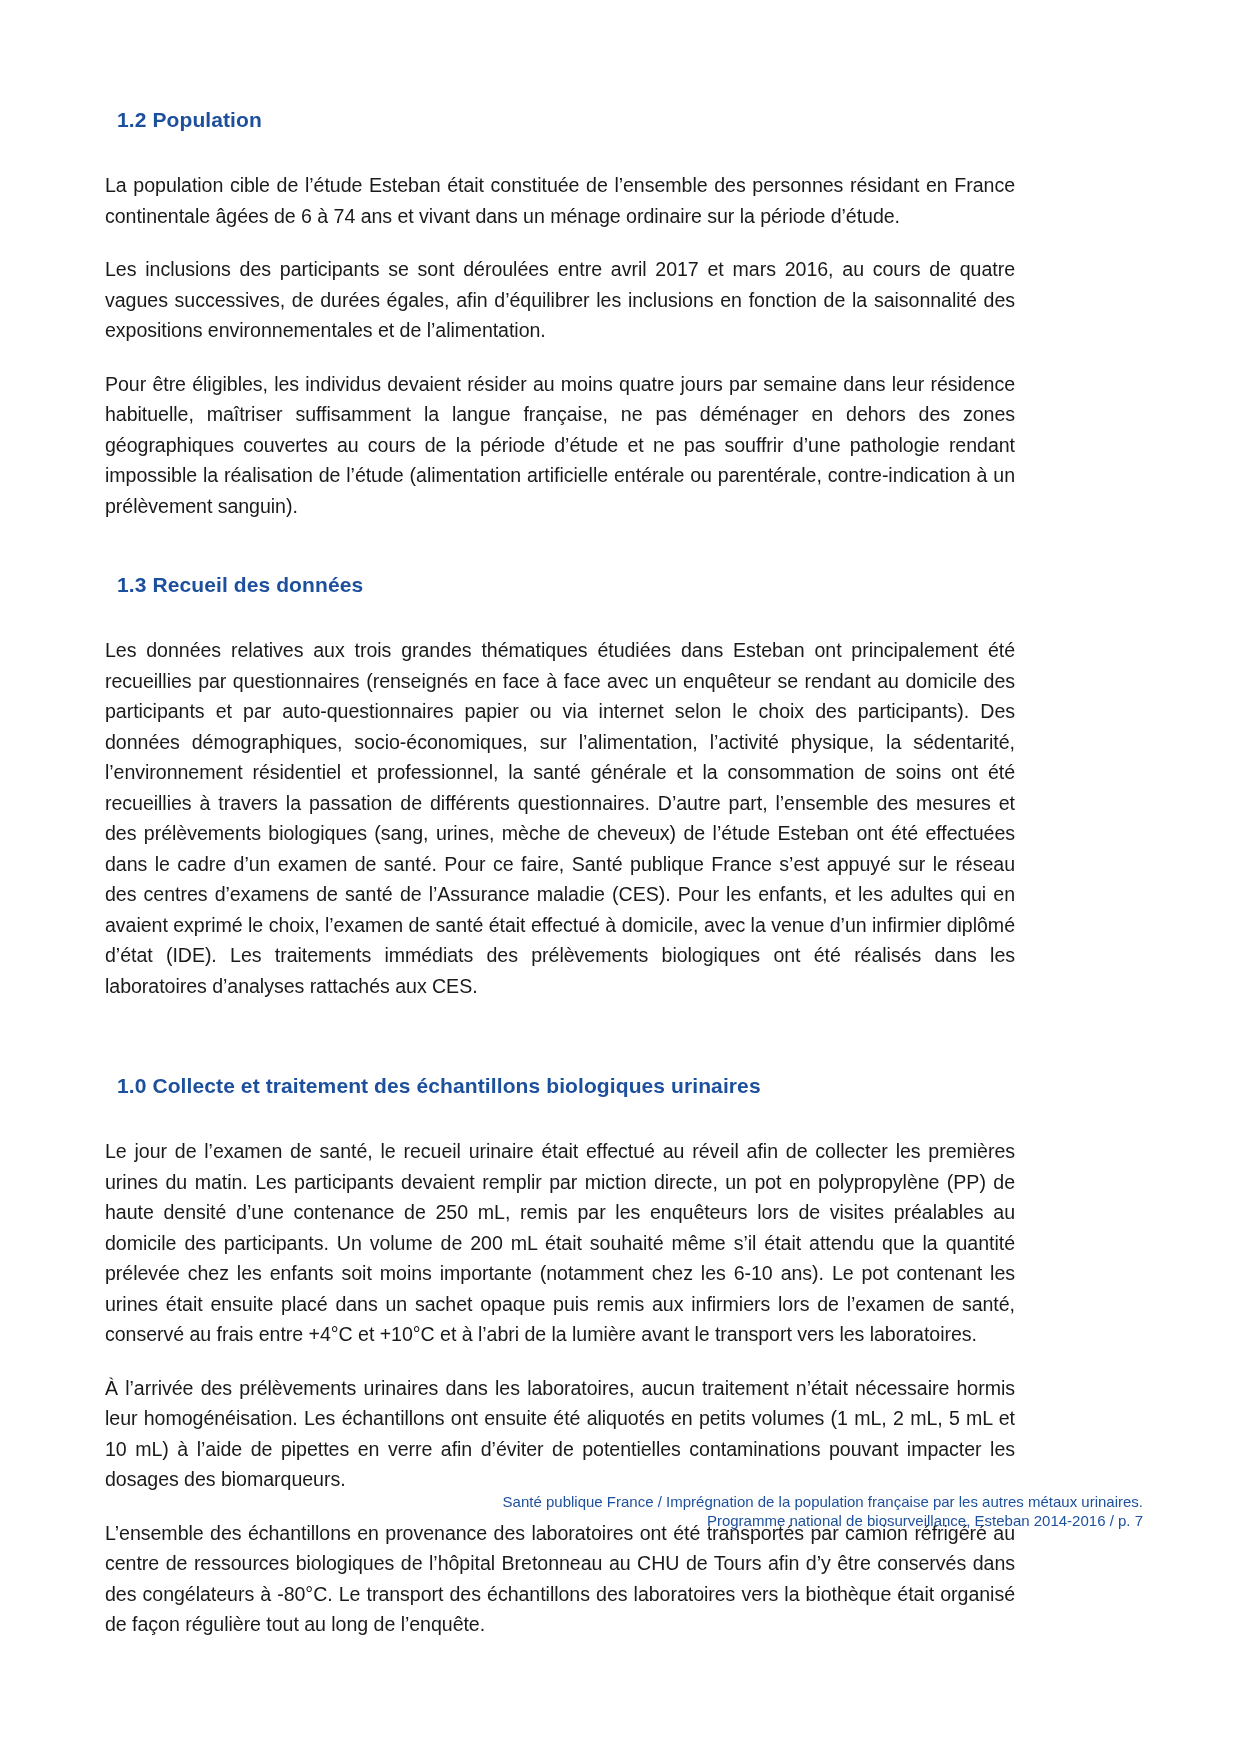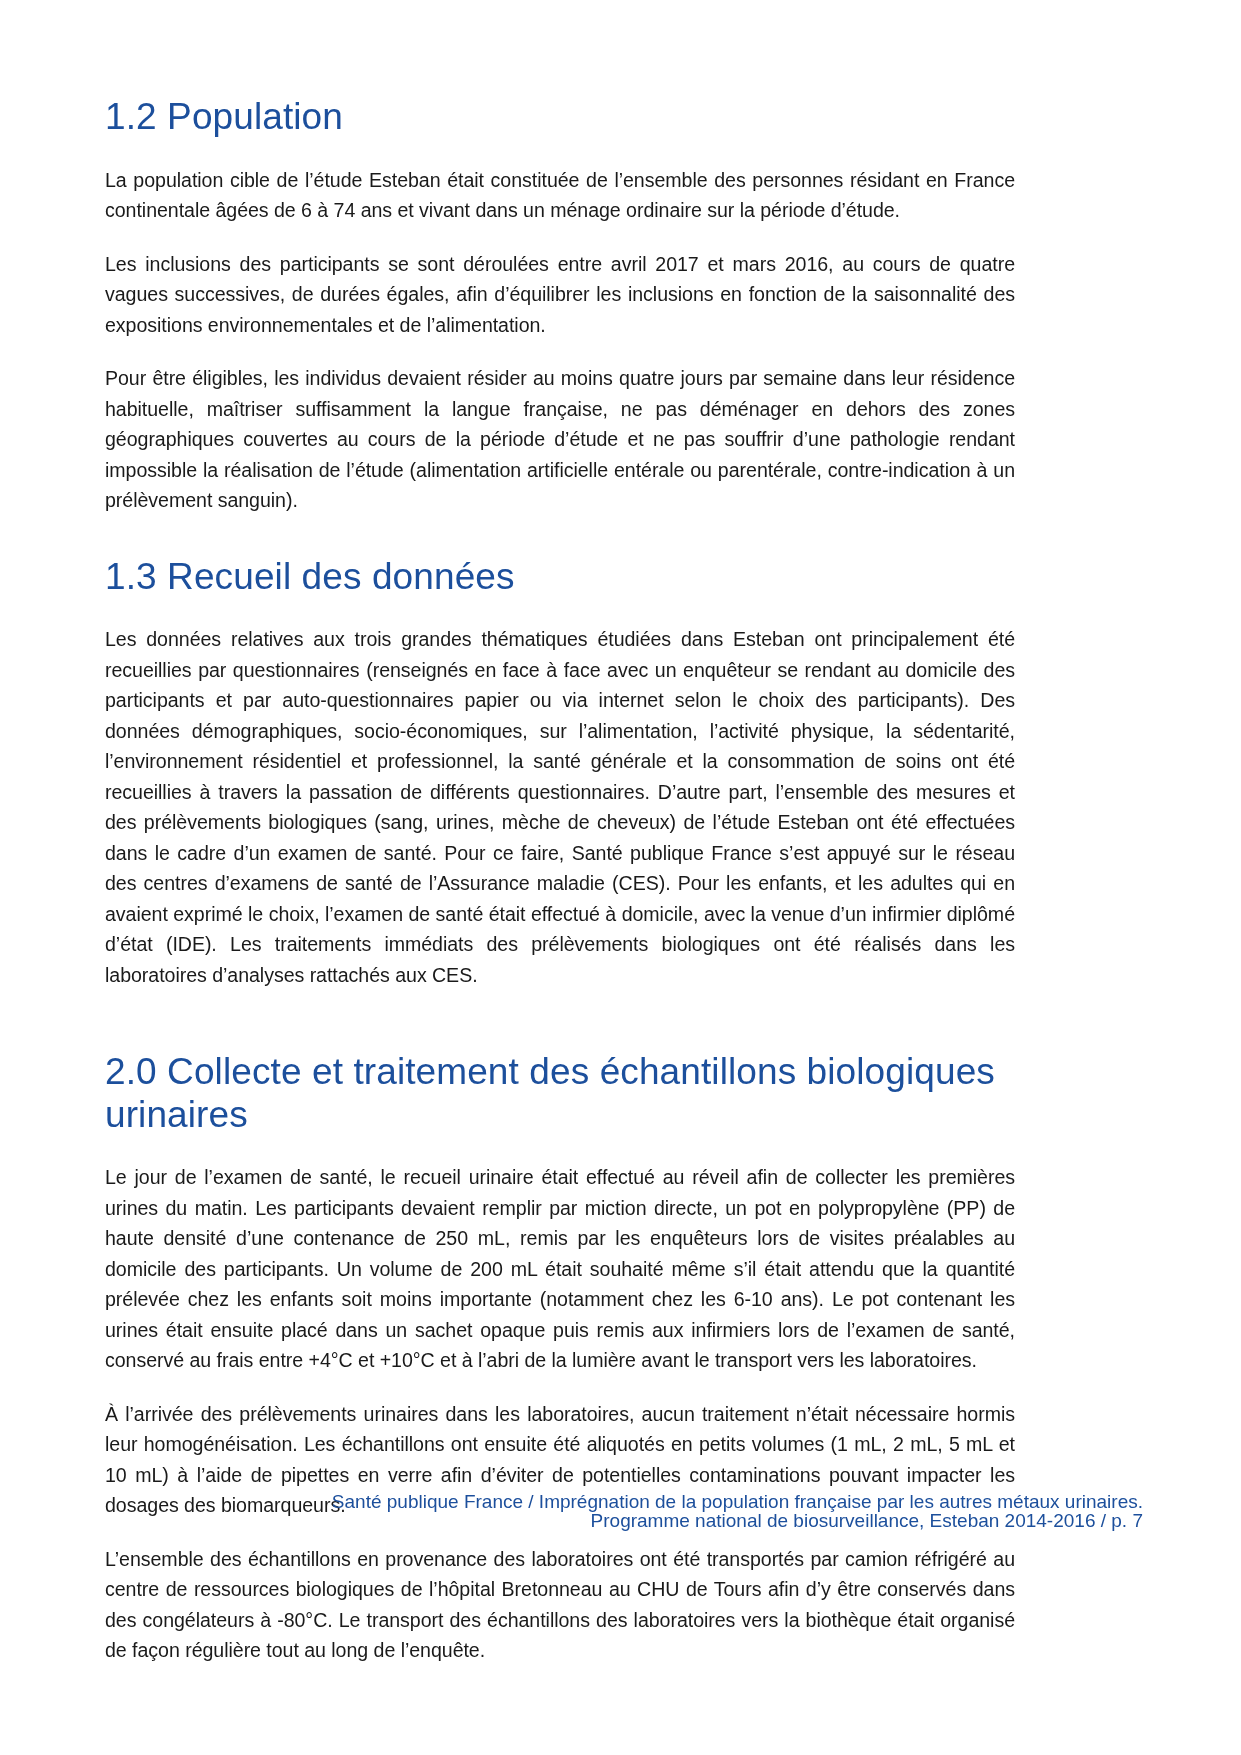--- a/index.html
+++ b/index.html
@@ -24,24 +24,24 @@
     padding: 0;
   }
   .content {
     position: absolute;
     left: 105px;
     top: 96px;
     width: 910px;
   }
   h2.section-heading {
     color: #1c4f9c;
-    font-weight: normal;
-    font-size: 37px;
+    font-weight: bold;
+    font-size: 21px;
     line-height: 1.15;
-    margin: 0;
+    margin: 12px;
     padding: 0;
     letter-spacing: 0.1px;
   }
   .h-1-2 { margin-top: 0px; }
   .h-1-3 { margin-top: 0px; }
   .h-1-4 { margin-top: 0px; }
 
   p.body-text {
     font-size: 19.6px;
     line-height: 30.5px;
@@ -58,21 +58,21 @@
 
   .footer {
     position: absolute;
     left: 0;
     top: 1492px;
     width: 1241px;
     text-align: right;
     padding-right: 98px;
     box-sizing: border-box;
     color: #1c4f9c;
-    font-size: 19px;
+    font-size: 15px;
     line-height: 19px;
     padding-left: 36px;
   }
   .footer div { letter-spacing: 0.0px; }
 </style>
 </head>
 <body>
 
 <div class="page">
   <div class="content">
@@ -92,21 +92,21 @@
 
     <h2 class="section-heading h-1-3">1.3 Recueil des données</h2>
     <div class="gap-after-heading"></div>
 
     <p class="body-text">Les données relatives aux trois grandes thématiques étudiées dans Esteban ont principalement été recueillies par questionnaires (renseignés en face à face avec un enquêteur se rendant au domicile des participants et par auto-questionnaires papier ou via internet selon le choix des participants). Des données démographiques, socio-économiques, sur l’alimentation, l’activité physique, la sédentarité, l’environnement résidentiel et professionnel, la santé générale et la consommation de soins ont été recueillies à travers la passation de différents questionnaires. D’autre part, l’ensemble des mesures et des prélèvements biologiques (sang, urines, mèche de cheveux) de l’étude Esteban ont été effectuées dans le cadre d’un examen de santé. Pour ce faire, Santé publique France s’est appuyé sur le réseau des centres d’examens de santé de l’Assurance maladie (CES). Pour les enfants, et les adultes qui en avaient exprimé le choix, l’examen de santé était effectué à domicile, avec la venue d’un infirmier diplômé d’état (IDE). Les traitements immédiats des prélèvements biologiques ont été réalisés dans les laboratoires d’analyses rattachés aux CES.</p>
     <div class="gap-para"></div>
 
 
     <div class="gap-before-heading-sm"></div>
 
-    <h2 class="section-heading h-1-4">2.0 Collecte et traitement des échantillons biologiques urinaires</h2>
+    <h2 class="section-heading h-1-4">1.0 Collecte et traitement des échantillons biologiques urinaires</h2>
     <div class="gap-after-heading"></div>
 
     <p class="body-text">Le jour de l’examen de santé, le recueil urinaire était effectué au réveil afin de collecter les premières urines du matin. Les participants devaient remplir par miction directe, un pot en polypropylène (PP) de haute densité d’une contenance de 250 mL, remis par les enquêteurs lors de visites préalables au domicile des participants. Un volume de 200 mL était souhaité même s’il était attendu que la quantité prélevée chez les enfants soit moins importante (notamment chez les 6-10 ans). Le pot contenant les urines était ensuite placé dans un sachet opaque puis remis aux infirmiers lors de l’examen de santé, conservé au frais entre +4°C et +10°C et à l’abri de la lumière avant le transport vers les laboratoires.</p>
     <div class="gap-para"></div>
 
     <p class="body-text">À l’arrivée des prélèvements urinaires dans les laboratoires, aucun traitement n’était nécessaire hormis leur homogénéisation. Les échantillons ont ensuite été aliquotés en petits volumes (1 mL, 2 mL, 5 mL et 10 mL) à l’aide de pipettes en verre afin d’éviter de potentielles contaminations pouvant impacter les dosages des biomarqueurs.</p>
     <div class="gap-para"></div>
 
     <p class="body-text">L’ensemble des échantillons en provenance des laboratoires ont été transportés par camion réfrigéré au centre de ressources biologiques de l’hôpital Bretonneau au CHU de Tours afin d’y être conservés dans des congélateurs à -80°C. Le transport des échantillons des laboratoires vers la biothèque était organisé de façon régulière tout au long de l’enquête.</p>
 

